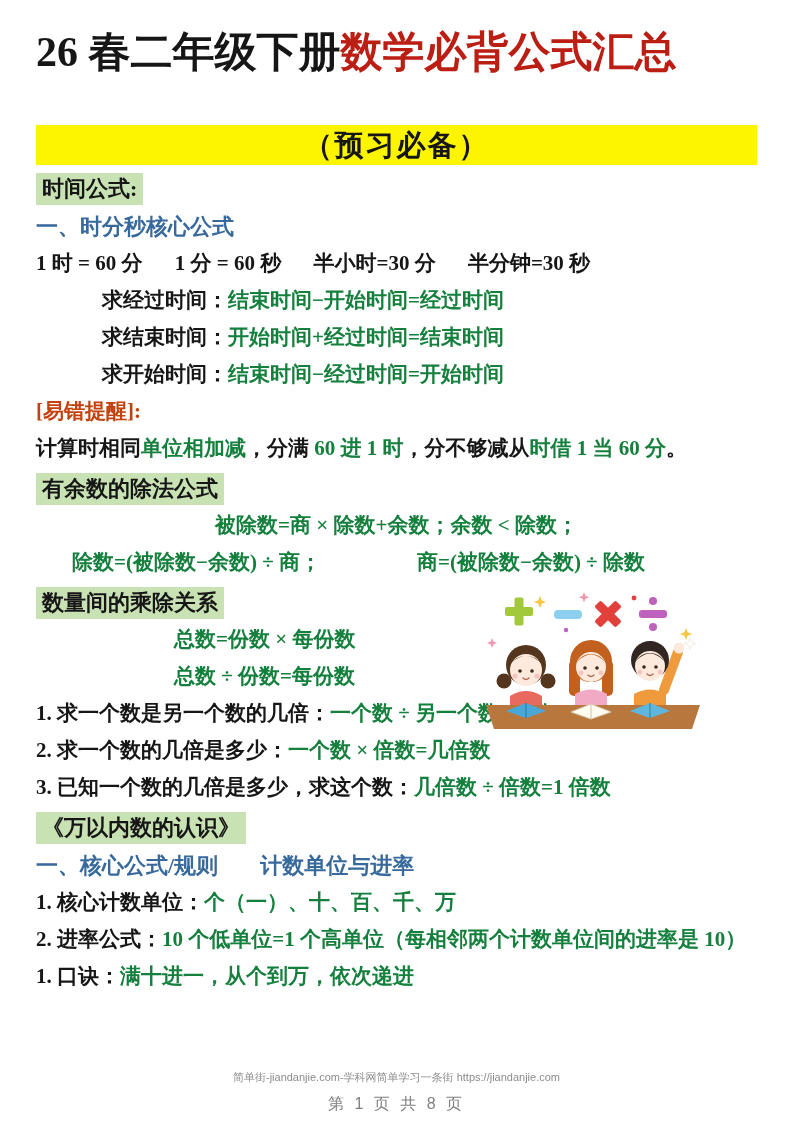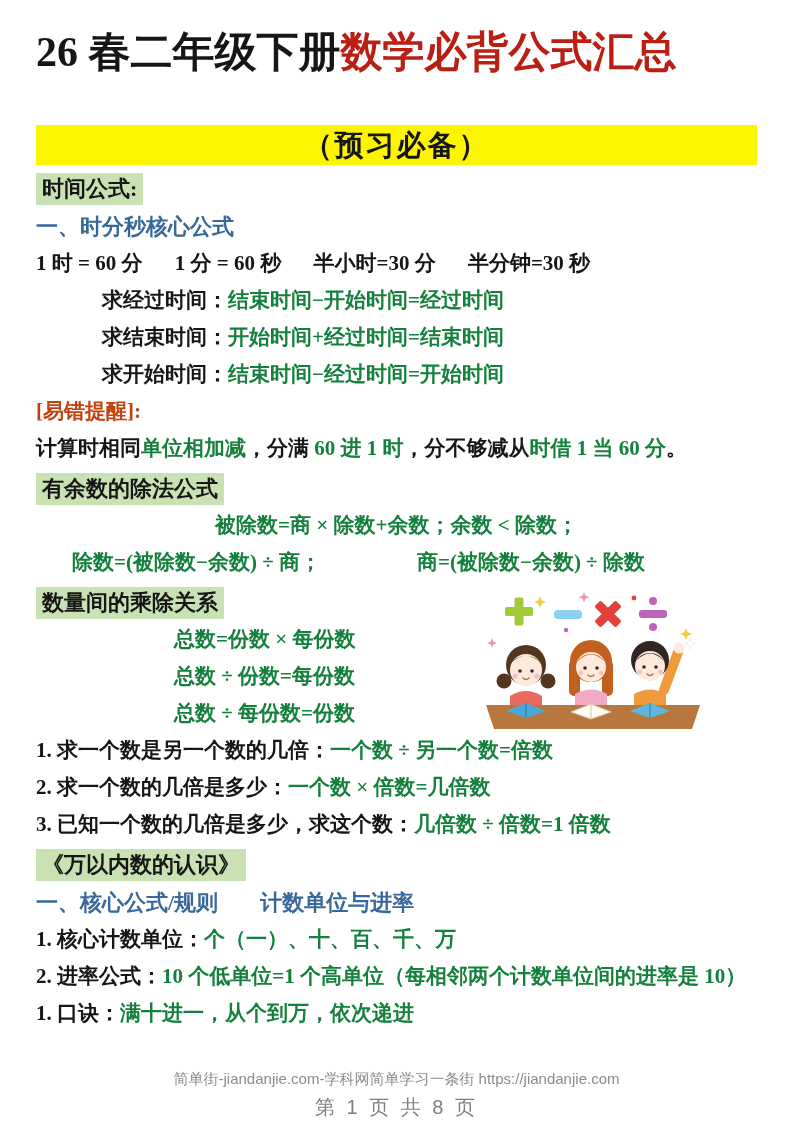--- a/index.html
+++ b/index.html
@@ -76,22 +76,22 @@
     width: 230px; height: 145px;
   }
 
   .footer-site, .footer-page {
     position: absolute; left: 0; right: 0;
     text-align: center;
     color: #8c8c8c;
     font-family: "Liberation Sans", "DejaVu Sans", sans-serif;
     font-weight: normal;
   }
-  .footer-site { top: 1070px; font-size: 15px; }
-  .footer-page { top: 1094px; font-size: 20px; letter-spacing: 3px; color: #7f7f7f; }
+  .footer-site { top: 1070px; font-size: 11px; }
+  .footer-page { top: 1094px; font-size: 16px; letter-spacing: 3px; color: #7f7f7f; }
 </style>
 </head>
 <body>
 
 <div class="content">
 
   <div class="title-row"><span>26 春二年级下册</span><span class="title-red">数学必背公式汇总</span></div>
 
   <div class="banner">（预习必备）</div>
 
@@ -117,21 +117,20 @@
 
   <div class="badge-row tight"><span class="badge">有余数的除法公式</span></div>
 
   <div class="line center red">被除数=商 × 除数+余数；余数 &lt; 除数；</div>
   <div class="line red"><span class="dv-left">除数=(被除数−余数) ÷ 商；</span><span class="dv-right">商=(被除数−余数) ÷ 除数</span></div>
 
   <div class="badge-row tight"><span class="badge">数量间的乘除关系</span></div>
 
   <div class="line sum-line red">总数=份数 × 每份数</div>
   <div class="line sum-line red">总数 ÷ 份数=每份数</div>
-  <div class="line sum-line red">总数 ÷ 每份数=份数</div>
 
   <div class="line"><span>1. 求一个数是另一个数的几倍：</span><span class="red">一个数 ÷ 另一个数=倍数</span></div>
   <div class="line"><span>2. 求一个数的几倍是多少：</span><span class="red">一个数 × 倍数=几倍数</span></div>
   <div class="line"><span>3. 已知一个数的几倍是多少，求这个数：</span><span class="red">几倍数 ÷ 倍数=1 倍数</span></div>
 
   <div class="badge-row tight"><span class="badge">《万以内数的认识》</span></div>
 
   <div class="subhead"><span>一、核心公式/规则</span><span class="gap"></span><span>计数单位与进率</span></div>
 
   <div class="line"><span>1. 核心计数单位：</span><span class="red">个（一）、十、百、千、万</span></div>

